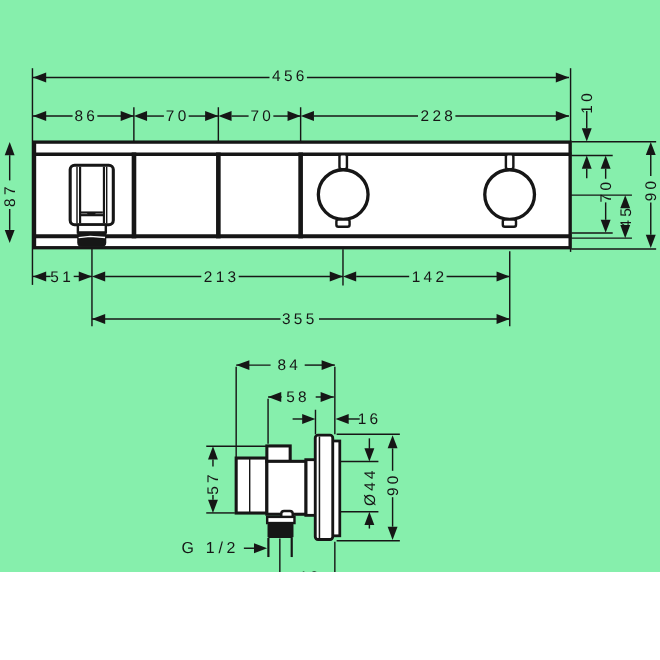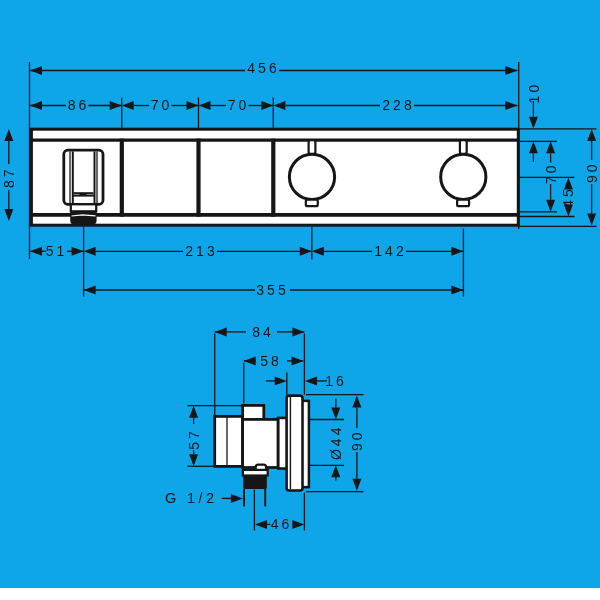--- a/index.html
+++ b/index.html
@@ -1,16 +1,16 @@
 <!DOCTYPE html>
 <html><head>
 <meta charset="utf-8">
 <style>
   html,body{margin:0;padding:0;background:#fff;}
-  #page{position:relative;width:600px;height:588px;background:#0ea5e9;overflow:hidden;text-align:right;}
+  #page{position:relative;width:600px;height:520px;background:#86efac;overflow:hidden;text-align:right;}
   svg{position:absolute;left:0;top:0;}
   text{font-family:"Liberation Sans",sans-serif;fill:#161616;}
   .d{font-size:14px;letter-spacing:3px;}
 </style>
 </head>
 <body>
 <div id="page">
 <svg width="600" height="600" viewBox="0 0 600 600">
 <defs>
 </defs>

